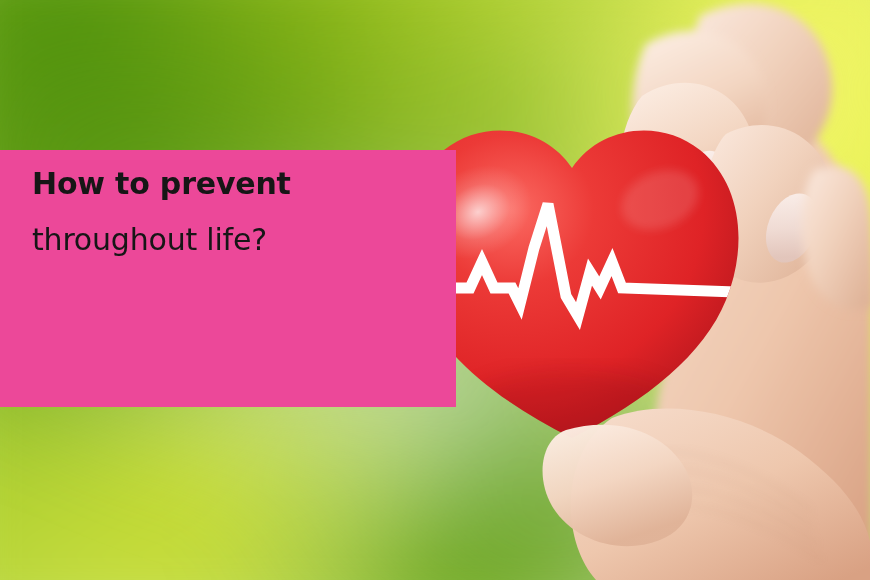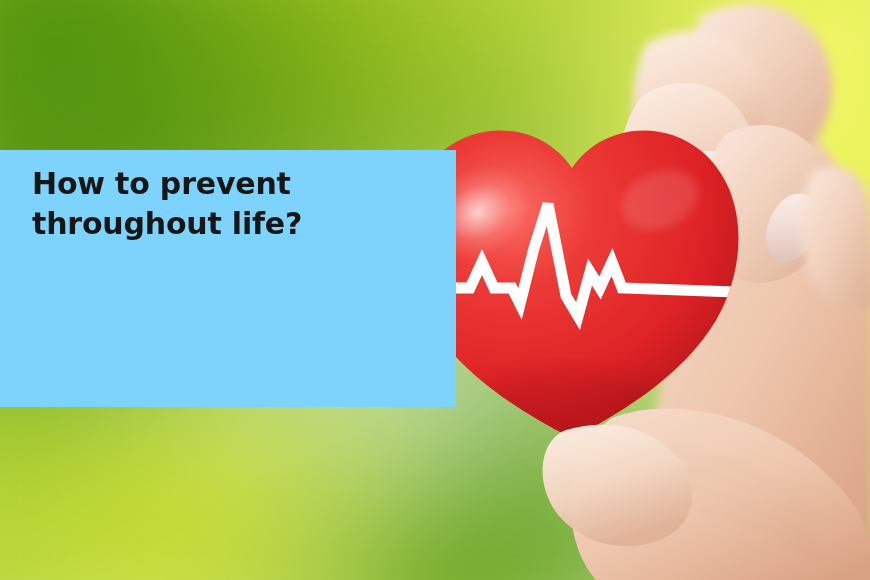--- a/index.html
+++ b/index.html
@@ -37,38 +37,38 @@
       radial-gradient(ellipse at 36% 55%, rgba(240,250,235,.50) 0%, rgba(240,250,235,0) 38%);
     filter:blur(42px);
   }
 
   
   .photo{position:absolute;left:0;top:0;width:870px;height:580px;}
 
   
   .panel{
     position:absolute;left:0;top:150px;width:456px;height:257px;
-    background:#7dd3fc;
+    background:#ec4899;
   }
   .panel-inner{padding:14px 0 0 32px;}
 
   .line-kicker{
     font-size:30px;line-height:40px;font-weight:600;color:#161616;
     letter-spacing:-0.2px;
   }
   .line-big{
     font-size:61px;line-height:66px;font-weight:800;letter-spacing:-0.5px;
     background:linear-gradient(180deg,#f0303c 0%,#ec1c2b 38%,#d8001b 100%);
     -webkit-background-clip:text;background-clip:text;
     color:transparent;-webkit-text-fill-color:transparent;
     white-space:nowrap;
   }
   .line-tail{
-    font-size:30px;line-height:40px;font-weight:700;color:#161616;
-    letter-spacing:-0.2px;margin-top:0;
+    font-size:30px;line-height:40px;font-weight:400;color:#161616;
+    letter-spacing:-0.2px;margin-top:16px;
   }
 </style>
 </head>
 <body>
 
 <div id="stage">
 
   <div class="bg">
     <div class="bg-base"></div>
     <div class="bg-soft"></div>

